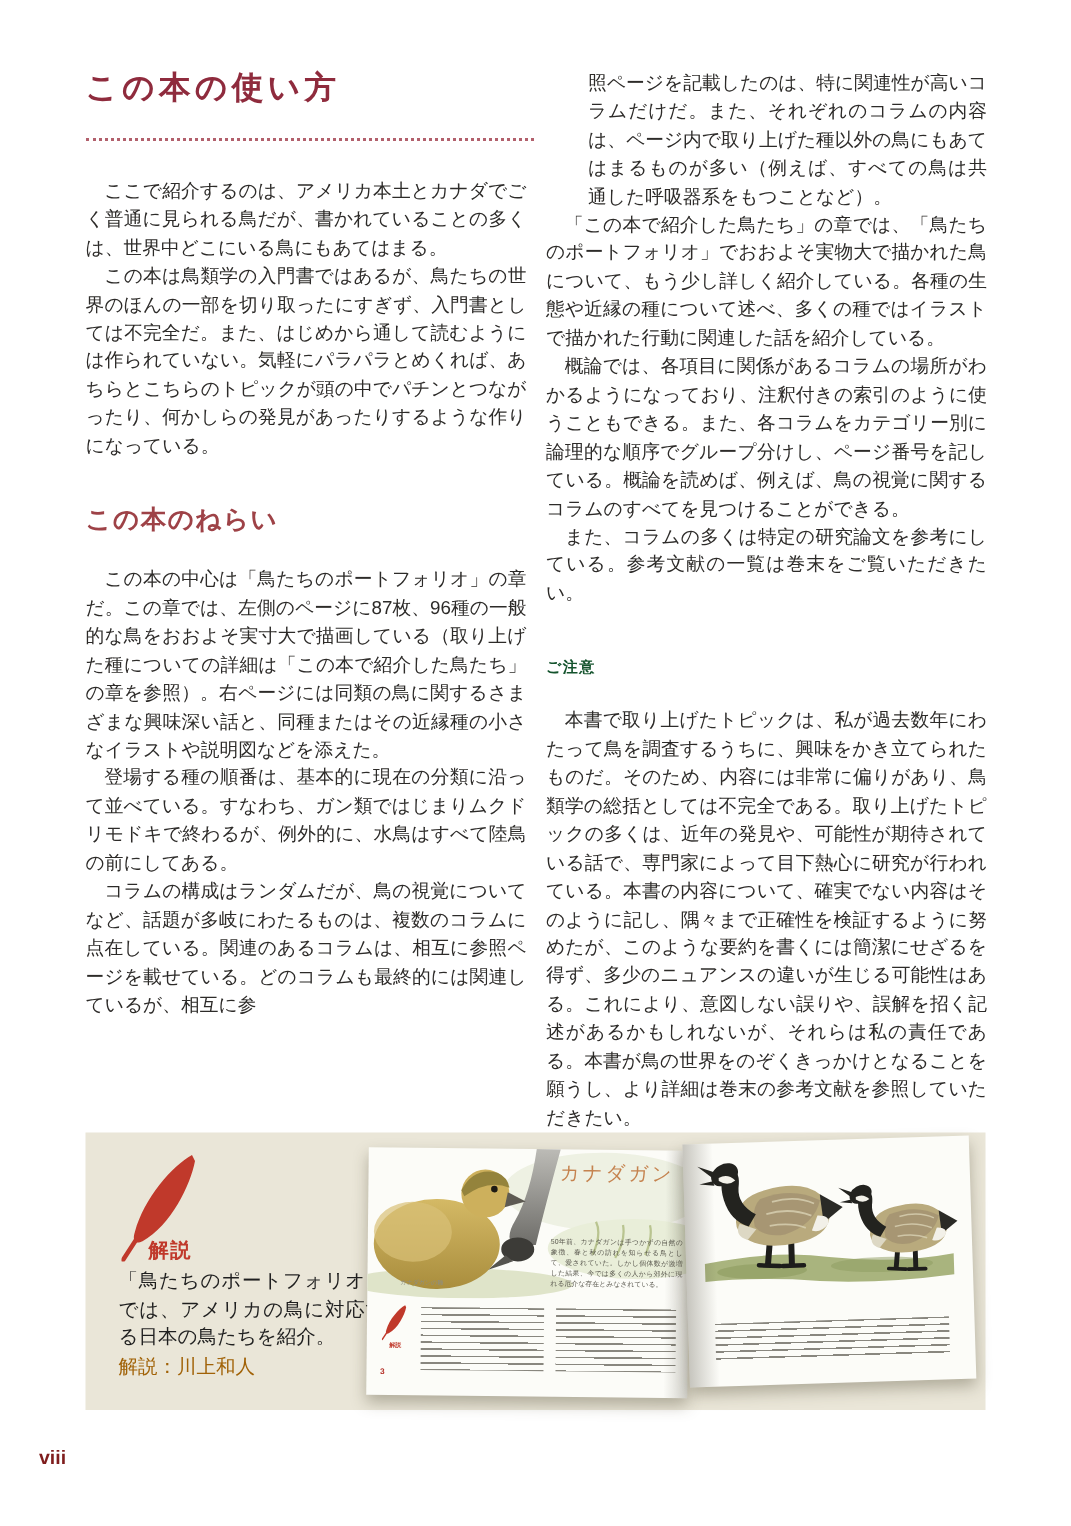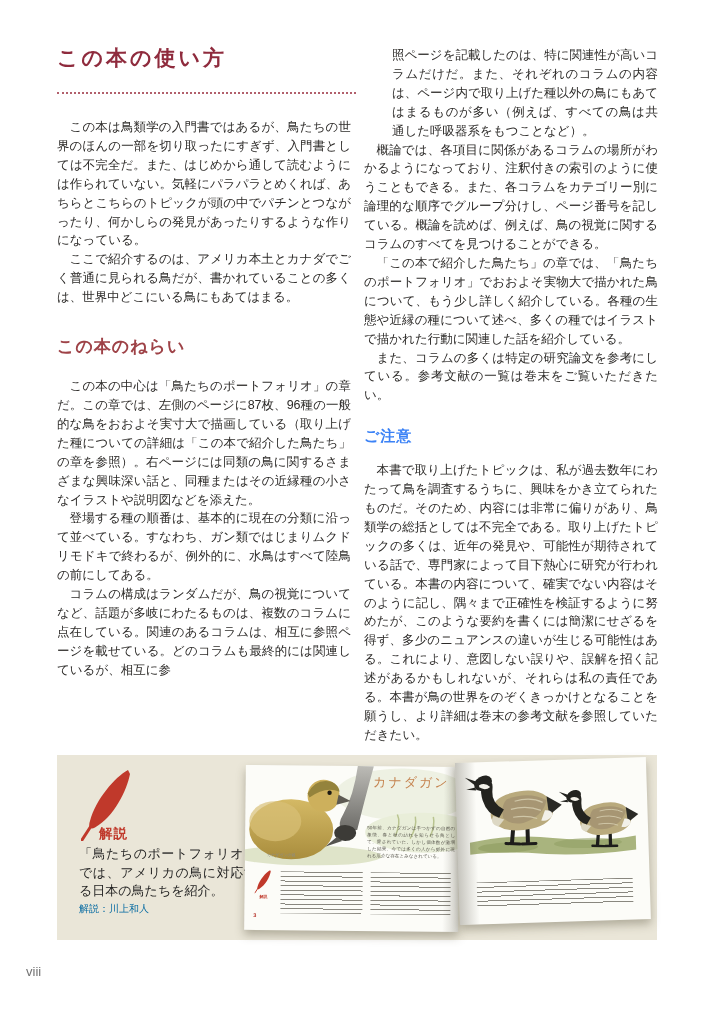--- a/index.html
+++ b/index.html
@@ -29,45 +29,45 @@
   #col-left  { left: 57px;  top: 118px; }
   #col-right { left: 364px; top: 46px;  }
   .col p { text-indent: 1em; }
   .col p.cont { text-indent: 0; margin-left: 28px; }
   h2.sec {
     font-size: 17px; font-weight: bold; letter-spacing: 1px;
     color: #9e4247; line-height: 20px; margin: 0 0 20px 0;
   }
   h2.sec.later { margin-top: 30px; }
   h2.notice {
-    font-size: 15px; font-weight: bold; letter-spacing: 1px;
-    color: #3b82f6; line-height: 18px; margin: 22px 0 16px 0;
+    font-size: 10px; font-weight: bold; letter-spacing: 1px;
+    color: #14532d; line-height: 18px; margin: 32px 0 16px 0;
   }
   .folio {
     position: absolute; left: 26px; top: 964px;
-    font-size: 13px; font-weight: normal; color: #737373;
+    font-size: 13px; font-weight: bold; color: #7f1d1d;
   }
   
   .combox {
     position: absolute; left: 57px; top: 755px;
     width: 600px; height: 185px;
     background: #eae6d8;
   }
   .feather-big { position: absolute; left: 24px; top: 14px; width: 52px; height: 72px; }
   .com-label {
     position: absolute; left: 42px; top: 70px;
     font-size: 13.5px; font-weight: bold; color: #c0392b; letter-spacing: 1px;
   }
   .com-text {
     position: absolute; left: 22px; top: 90px; width: 178px;
     font-size: 13px; line-height: 18.5px; color: #1f1f1f; text-align: justify;
   }
   .com-credit {
     position: absolute; left: 22px; top: 147px;
-    font-size: 10px; color: #0369a1;
+    font-size: 13px; color: #a16207;
   }
   
   .spread { position: absolute; left: 188px; top: 8px; width: 404px; height: 172px; }
   .sheet {
     position: absolute; background: #fcfcf8;
     box-shadow: 0 5px 10px rgba(70,62,40,.35);
   }
   .sheet.left  { left: 0;   top: 3px; width: 214px; height: 165px; transform: rotate(.6deg); }
   .sheet.right { left: 215px; top: 0; width: 191px; height: 162px; transform: rotate(-1.8deg); transform-origin: left bottom; }
   .sheet.left::after {
@@ -98,32 +98,32 @@
 </style>
 </head>
 <body>
 
 <div class="page">
 
   <div class="doc-title">この本の使い方</div>
   <div class="title-rule"></div>
 
   <div class="col" id="col-left">
+    <p>ここで紹介するのは、アメリカ本土とカナダでごく普通に見られる鳥だが、書かれていることの多くは、世界中どこにいる鳥にもあてはまる。</p>
     <p>この本は鳥類学の入門書ではあるが、鳥たちの世界のほんの一部を切り取ったにすぎず、入門書としては不完全だ。また、はじめから通して読むようには作られていない。気軽にパラパラとめくれば、あちらとこちらのトピックが頭の中でパチンとつながったり、何かしらの発見があったりするような作りになっている。</p>
-    <p>ここで紹介するのは、アメリカ本土とカナダでごく普通に見られる鳥だが、書かれていることの多くは、世界中どこにいる鳥にもあてはまる。</p>
     <h2 class="sec later">この本のねらい</h2>
     <p>この本の中心は「鳥たちのポートフォリオ」の章だ。この章では、左側のページに87枚、96種の一般的な鳥をおおよそ実寸大で描画している（取り上げた種についての詳細は「この本で紹介した鳥たち」の章を参照）。右ページには同類の鳥に関するさまざまな興味深い話と、同種またはその近縁種の小さなイラストや説明図などを添えた。</p>
     <p>登場する種の順番は、基本的に現在の分類に沿って並べている。すなわち、ガン類ではじまりムクドリモドキで終わるが、例外的に、水鳥はすべて陸鳥の前にしてある。</p>
     <p>コラムの構成はランダムだが、鳥の視覚についてなど、話題が多岐にわたるものは、複数のコラムに点在している。関連のあるコラムは、相互に参照ページを載せている。どのコラムも最終的には関連しているが、相互に参</p>
   </div>
 
   <div class="col" id="col-right">
     <p class="cont">照ページを記載したのは、特に関連性が高いコラムだけだ。また、それぞれのコラムの内容は、ページ内で取り上げた種以外の鳥にもあてはまるものが多い（例えば、すべての鳥は共通した呼吸器系をもつことなど）。</p>
+    <p>「この本で紹介した鳥たち」の章では、「鳥たちのポートフォリオ」でおおよそ実物大で描かれた鳥について、もう少し詳しく紹介している。各種の生態や近縁の種について述べ、多くの種ではイラストで描かれた行動に関連した話を紹介している。</p>
     <p>概論では、各項目に関係があるコラムの場所がわかるようになっており、注釈付きの索引のように使うこともできる。また、各コラムをカテゴリー別に論理的な順序でグループ分けし、ページ番号を記している。概論を読めば、例えば、鳥の視覚に関するコラムのすべてを見つけることができる。</p>
-    <p>「この本で紹介した鳥たち」の章では、「鳥たちのポートフォリオ」でおおよそ実物大で描かれた鳥について、もう少し詳しく紹介している。各種の生態や近縁の種について述べ、多くの種ではイラストで描かれた行動に関連した話を紹介している。</p>
     <p>また、コラムの多くは特定の研究論文を参考にしている。参考文献の一覧は巻末をご覧いただきたい。</p>
     <h2 class="notice">ご注意</h2>
     <p>本書で取り上げたトピックは、私が過去数年にわたって鳥を調査するうちに、興味をかき立てられたものだ。そのため、内容には非常に偏りがあり、鳥類学の総括としては不完全である。取り上げたトピックの多くは、近年の発見や、可能性が期待されている話で、専門家によって目下熱心に研究が行われている。本書の内容について、確実でない内容はそのように記し、隅々まで正確性を検証するように努めたが、このような要約を書くには簡潔にせざるを得ず、多少のニュアンスの違いが生じる可能性はある。これにより、意図しない誤りや、誤解を招く記述があるかもしれないが、それらは私の責任である。本書が鳥の世界をのぞくきっかけとなることを願うし、より詳細は巻末の参考文献を参照していただきたい。</p>
   </div>
 
   <div class="combox">
 
     <svg class="feather-big" viewBox="0 0 52 72">
       <path d="M47 1 C34 8 15 30 9 52 C7 58 9 61 14 58.5 C33 48 46 21 49 5 Z" fill="#c0392b"></path>
       <path d="M12 54 L1 71" stroke="#c0392b" stroke-width="3" stroke-linecap="round"></path>

